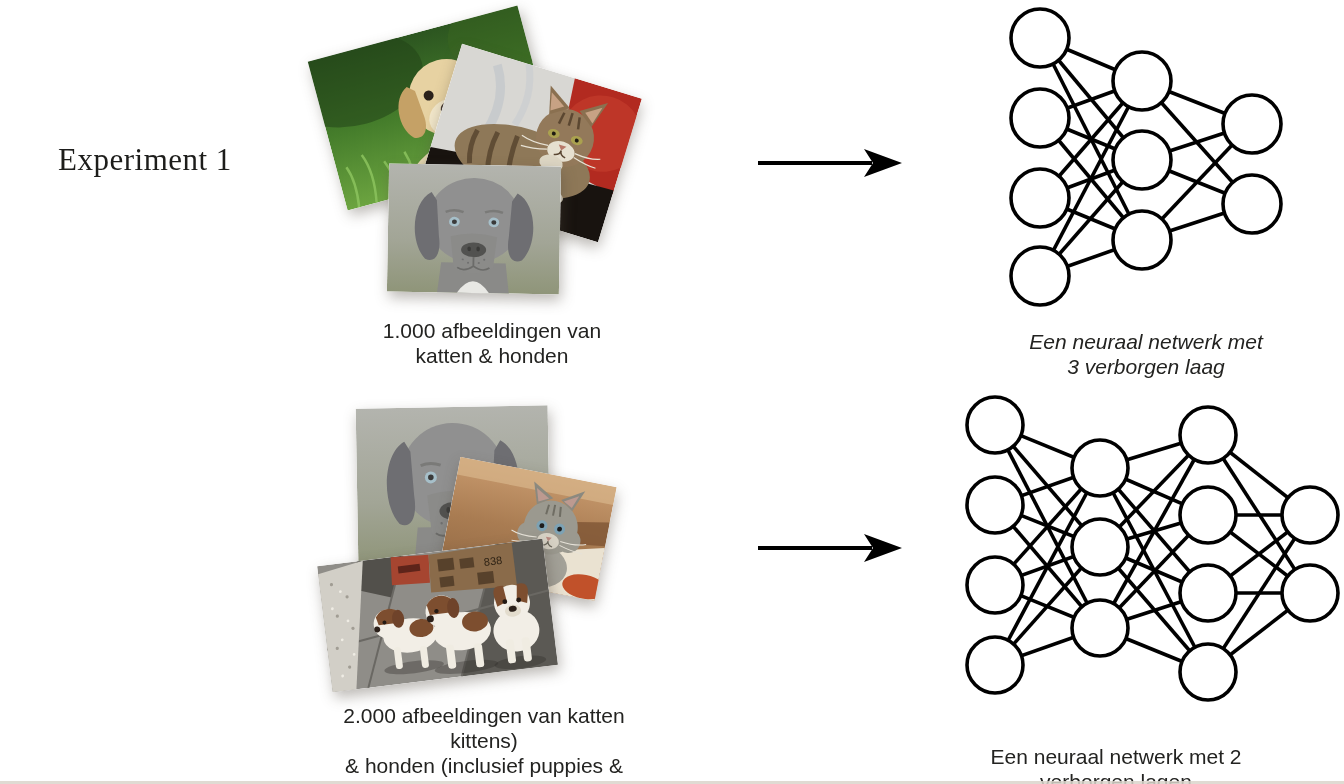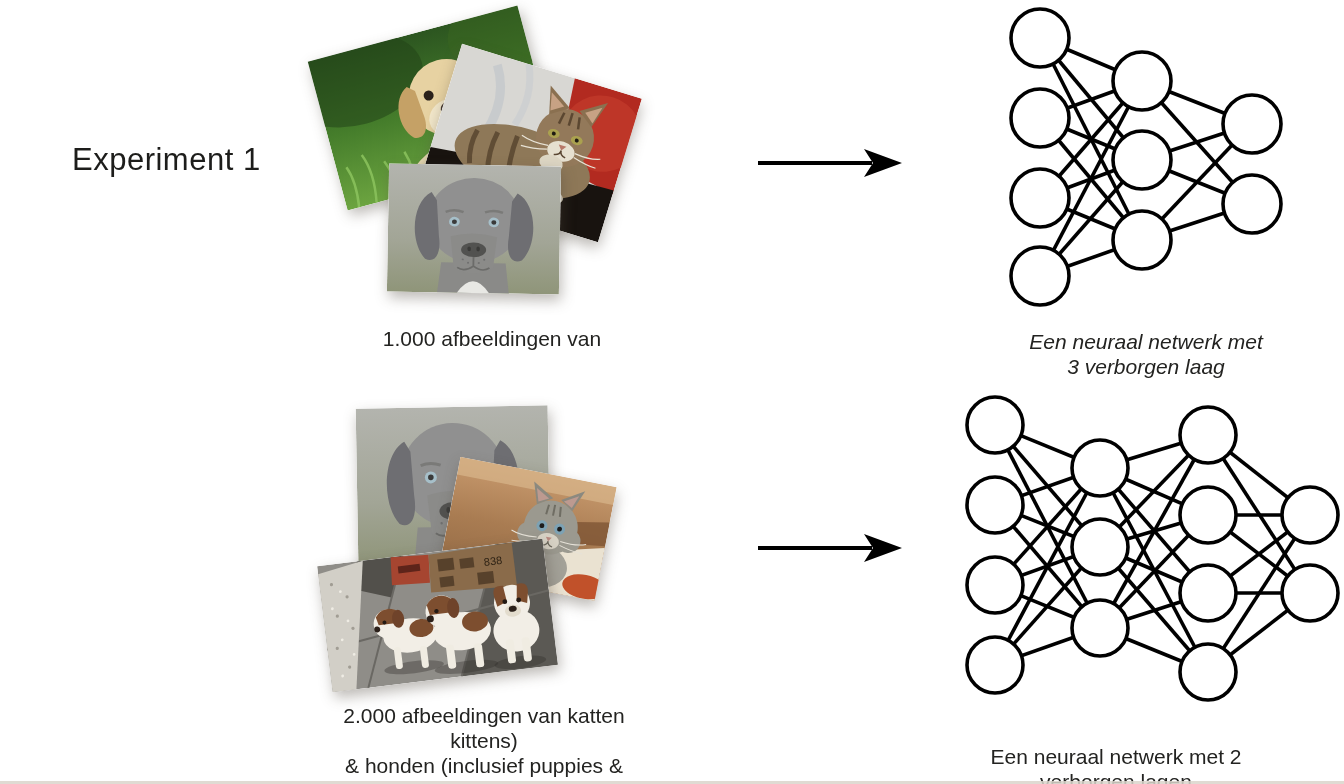--- a/index.html
+++ b/index.html
@@ -24,21 +24,21 @@
   .net{position:absolute;display:block;}
   .bottom-edge{
     position:absolute;left:0;bottom:0;width:100%;height:3px;opacity:0.85;
   }
 </style>
 </head>
 <body>
 
 <div class="stage">
 
-  <div class="exp-label" style="left:72px;top:142px;">Experiment 1</div>
+  <div class="exp-label" style="left:58px;top:142px;font-family:Liberation Serif, serif;">Experiment 1</div>
 
   <svg class="photo" style="left:324px;top:31px;transform:rotate(-15deg);z-index:1;" width="217" height="154" viewBox="0 0 217 154" preserveAspectRatio="none">
     <defs>
       <linearGradient id="gPup" x1="0" y1="0" x2="0" y2="1">
         <stop offset="0" stop-color="#2c5520"></stop>
           <stop offset="0.5" stop-color="#457d2b"></stop>
           <stop offset="1" stop-color="#6ca440"></stop>
       </linearGradient>
     </defs>
     <rect width="217" height="154" fill="url(#gPup)"></rect>
@@ -360,22 +360,23 @@
       <circle cx="140" cy="154" r="28" fill="#ffffff" stroke="#000000" stroke-width="3.6"></circle>
       <circle cx="140" cy="235" r="28" fill="#ffffff" stroke="#000000" stroke-width="3.6"></circle>
       <circle cx="248" cy="42" r="28" fill="#ffffff" stroke="#000000" stroke-width="3.6"></circle>
       <circle cx="248" cy="122" r="28" fill="#ffffff" stroke="#000000" stroke-width="3.6"></circle>
       <circle cx="248" cy="200" r="28" fill="#ffffff" stroke="#000000" stroke-width="3.6"></circle>
       <circle cx="248" cy="279" r="28" fill="#ffffff" stroke="#000000" stroke-width="3.6"></circle>
       <circle cx="350" cy="122" r="28" fill="#ffffff" stroke="#000000" stroke-width="3.6"></circle>
       <circle cx="350" cy="200" r="28" fill="#ffffff" stroke="#000000" stroke-width="3.6"></circle>
     </svg>
 
-  <div class="caption" style="left:492px;top:318px;margin-top:8px;">
+  <div class="caption" style="left:492px;top:318px;">
     <div>1.000 afbeeldingen van</div>
+    <div>katten &amp; honden</div>
   </div>
   <div class="caption" style="left:1146px;top:329px;font-style:italic;">
     <div>Een neuraal netwerk met</div>
     <div>3 verborgen laag</div>
   </div>
   <div class="caption" style="left:484px;top:703px;">
     <div>2.000 afbeeldingen van katten</div>
     <div>kittens)</div>
     <div>&amp; honden (inclusief puppies &amp;</div>
   </div>

